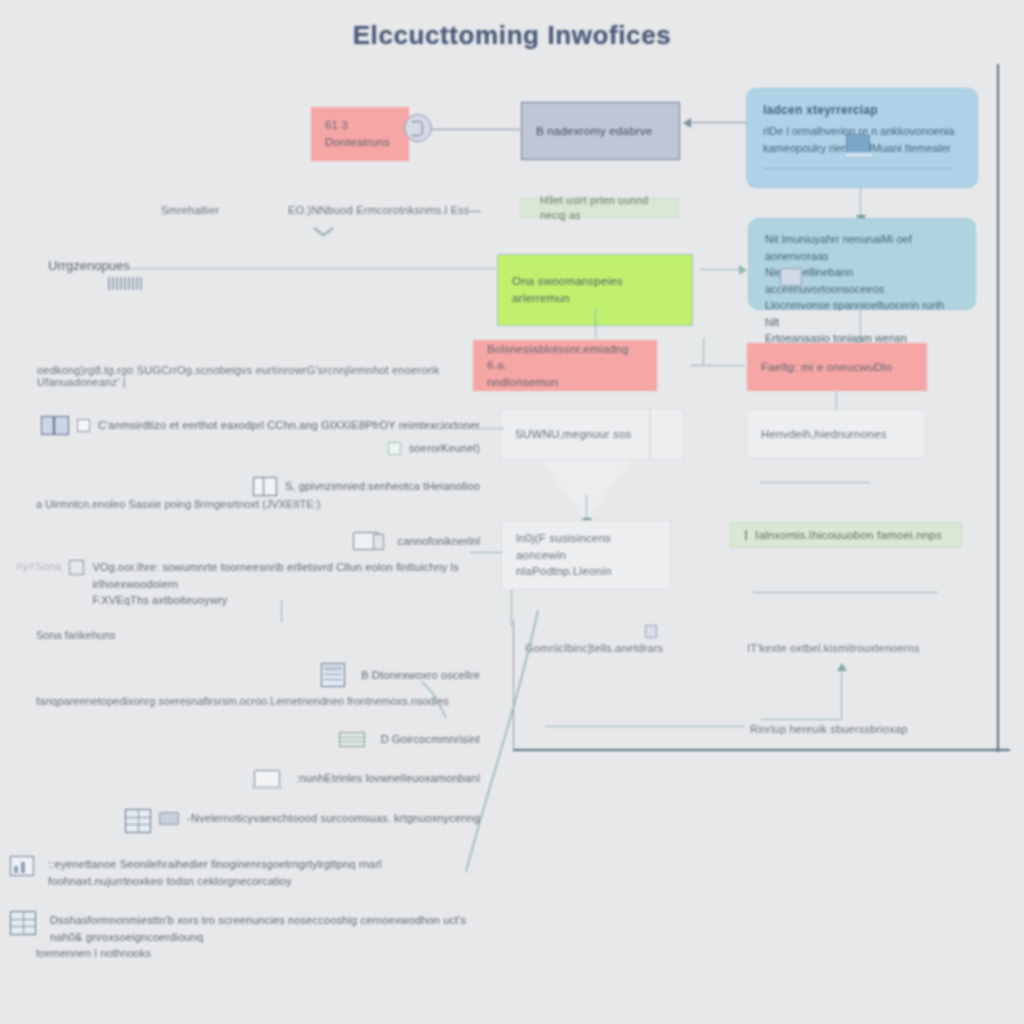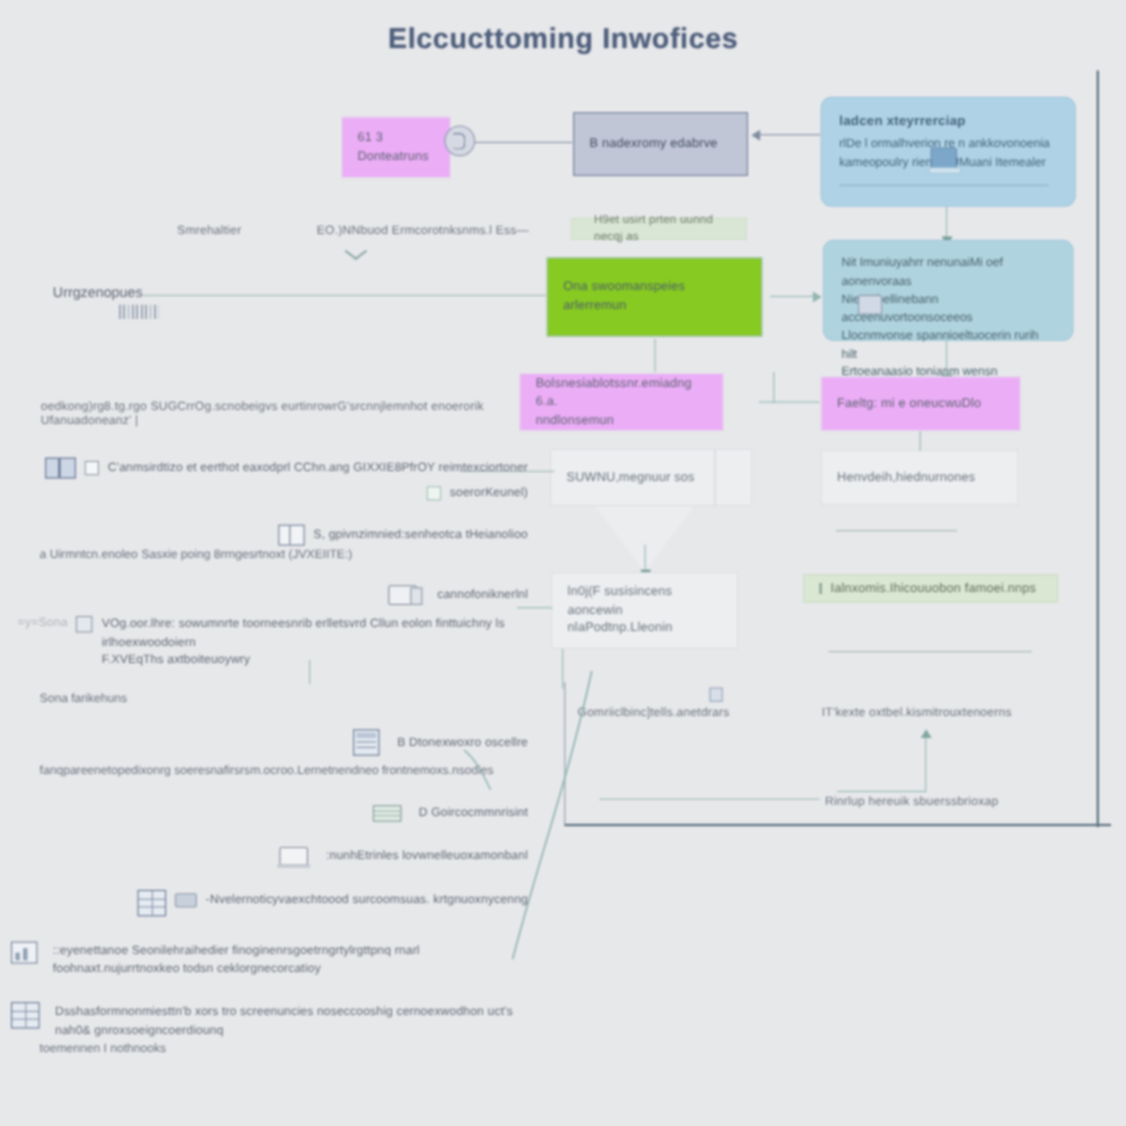--- a/index.html
+++ b/index.html
@@ -33,23 +33,23 @@
   .node{
     box-sizing:border-box;
     display:flex;align-items:center;
     padding:10px 14px;
     font-size:11.5px;
     line-height:1.45;
     letter-spacing:.2px;
   }
   .node span{display:block;}
 
-  .node-white{background:#f0abfc;border:1px solid #e2e3e6;color:#5b6472;}
+  .node-white{background:#fca5a5;border:1px solid #e2e3e6;color:#5b6472;}
   .node-slate{background:#bfc6d6;border:1.6px solid #6d7e9c;color:#3f4a60;}
-  .node-teal{background:#84cc16;border:1px solid #9cc0c3;color:#4b6168;}
+  .node-teal{background:#bef264;border:1px solid #9cc0c3;color:#4b6168;margin-top:20px;}
   .node-ghost{background:#eceef0;border:1px solid #dcdee1;color:#6a737f;}
   .node-paleblue{background:#aed3e8;border:1px solid #9cc7e0;border-radius:10px;color:#41637c;}
   .node-paleblue2{background:#aed4e2;border:1px solid #9ec9da;border-radius:10px;color:#46646f;}
   .node-green{background:#d9e7d2;border:1px solid #cbdec4;color:#5c6e58;}
 
   
   .hline{background:#7f8ea3;height:1.4px;}
   .hline-teal{background:#8fb6b2;height:1.4px;}
   .vline{background:#8fb6b2;width:1.4px;}
   .vline-slate{background:#8d9aad;width:1.4px;}

